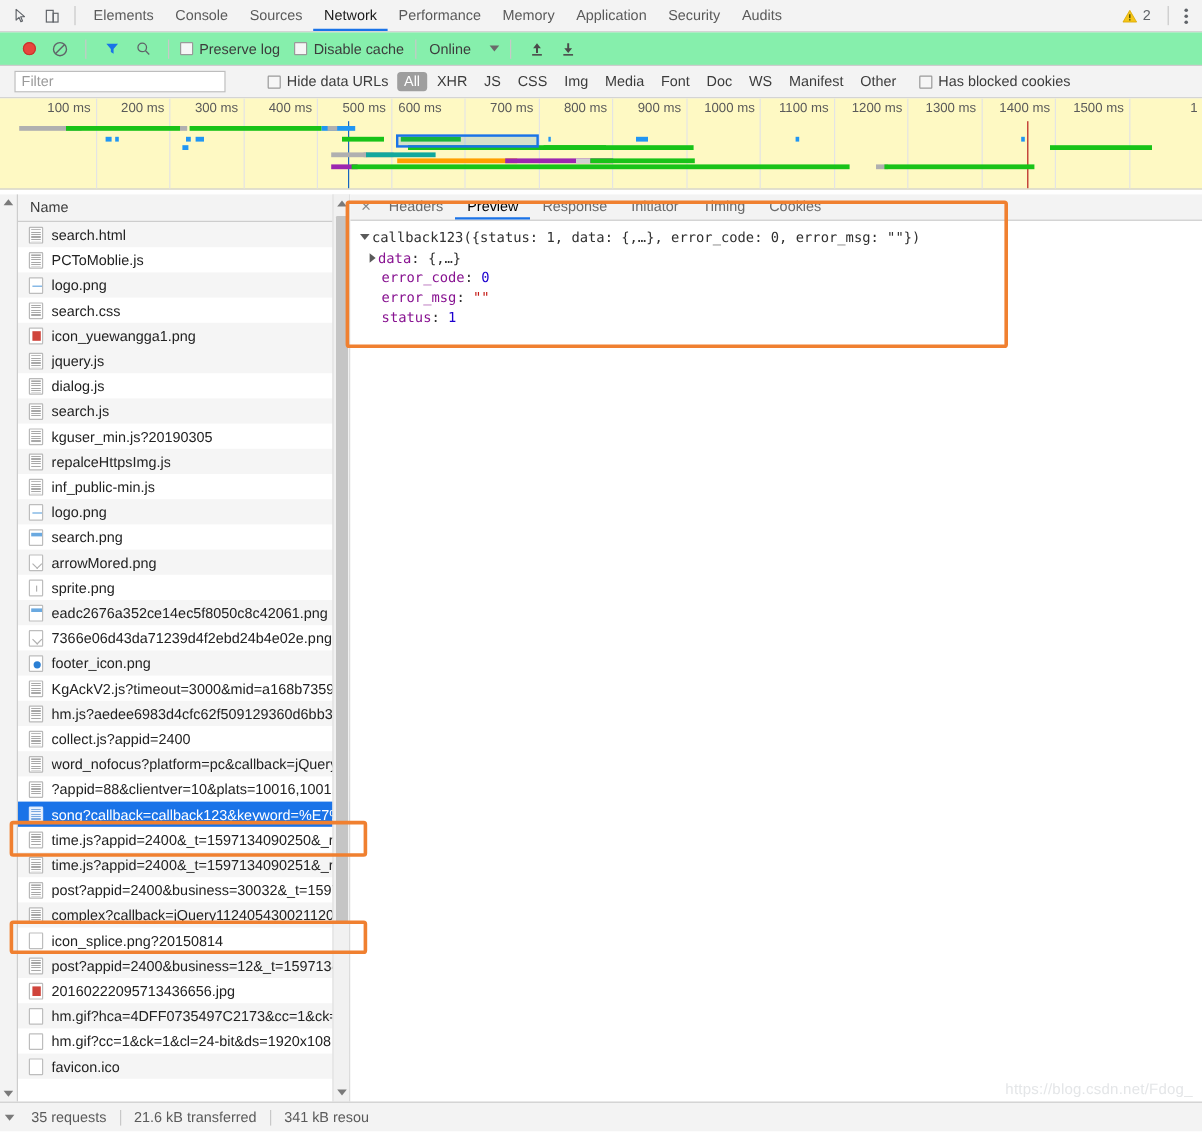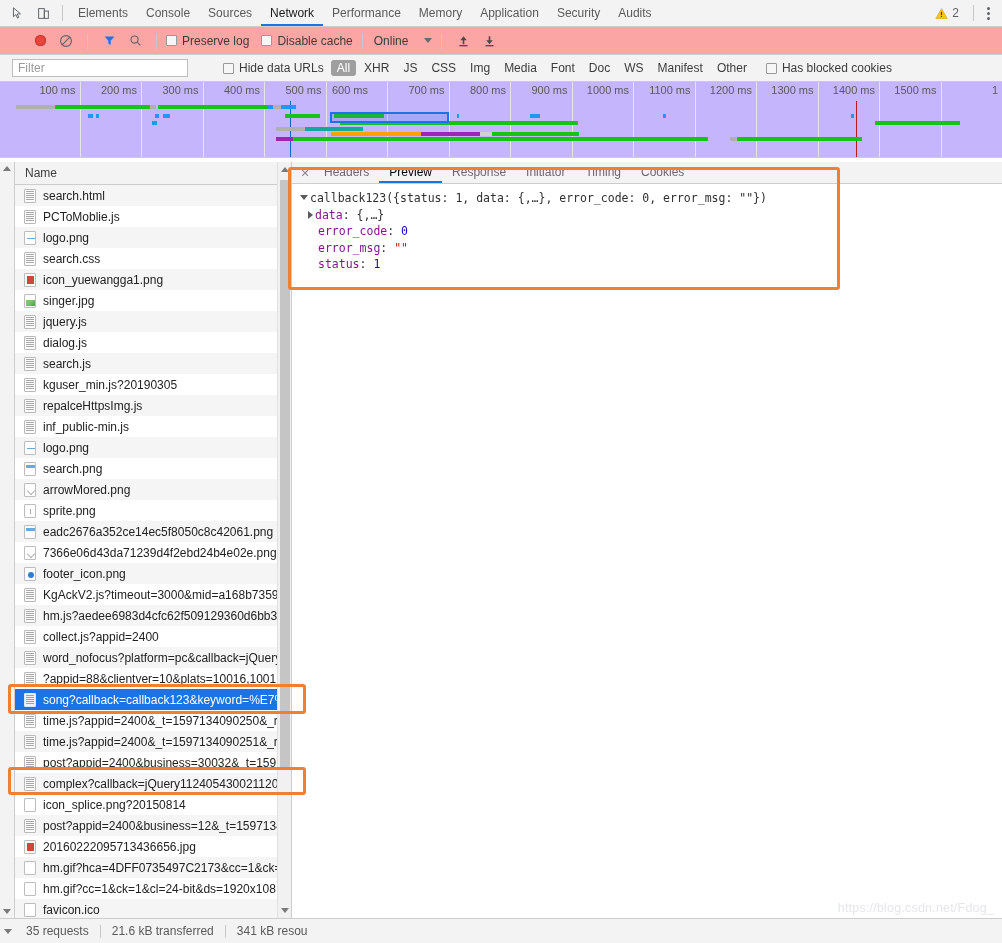--- a/index.html
+++ b/index.html
@@ -39,23 +39,23 @@
   .warn-wrap { display:flex; align-items:center; gap:4px; margin-right: 8px; cursor:pointer;}
   .warn-count { font-size: 12px; color: #5f6368; }
   .vsep { width:1px; height:16px; background:#c8c8c8; margin:0 6px;}
   .kebab { width: 16px; display:flex; flex-direction:column; align-items:center; gap:2px; cursor:pointer;}
   .kebab i { width:3px; height:3px; background:#5f6368; border-radius:50%; display:block;}
 
   
   .nettool {
     display:flex; align-items:center;
     height: 28px; width:100%;
-    background:#fca5a5;
+    background:#86efac;
     border-bottom: 1px solid #cdcdcd;
-    padding-left: 28px;
+    padding-left: 12px;
     gap: 2px;
   }
   .rec-dot {
     width:11px; height:11px; border-radius:50%;
     background:#e8453c; box-shadow: 0 0 0 1px #c5362e inset;
   }
   .icon-btn { width:24px; height:24px; display:flex;align-items:center;justify-content:center;cursor:pointer; }
   .tool-sep { width:1px; height:16px; background:#c8c8c8; margin:0 7px; }
   .chk-lbl { display:flex; align-items:center; gap:5px; cursor:pointer; font-size:12px; color:#3c3c3c;}
   .chkbox {
@@ -86,21 +86,21 @@
   .filter-input::placeholder { color:#9b9b9b; }
   .ftype {
     font-size:12px; color:#3c3c3c; padding: 1px 6px; margin: 0 1px;
     cursor:pointer; border-radius:3px; white-space:nowrap;
   }
   .ftype.sel { background:#9e9e9e; color:#fff; }
 
   
   .overview {
     position:relative; width:100%; height:76px;
-    background:#c4b5fd; border-bottom:1px solid #cdcdcd;
+    background:#fef9c3; border-bottom:1px solid #cdcdcd;
     overflow:hidden;
   }
   .tick {
     position:absolute; top:0; height:76px;
     border-left: 1px solid #e4e4e4;
   }
   .tick-lbl {
     position:absolute; top:2px; font-size:11px; color:#5a5a5a;
     transform: translateX(-100%); padding-right:4px; white-space:nowrap;
   }
@@ -454,24 +454,20 @@
             <span class="nm">logo.png</span>
           </div>
           <div class="req">
             <span class="ficon doc"></span>
             <span class="nm">search.css</span>
           </div>
           <div class="req odd">
             <span class="ficon img red"></span>
             <span class="nm">icon_yuewangga1.png</span>
           </div>
-          <div class="req">
-            <span class="ficon img green"></span>
-            <span class="nm">singer.jpg</span>
-          </div>
           <div class="req odd">
             <span class="ficon doc"></span>
             <span class="nm">jquery.js</span>
           </div>
           <div class="req">
             <span class="ficon doc"></span>
             <span class="nm">dialog.js</span>
           </div>
           <div class="req odd">
             <span class="ficon doc"></span>

